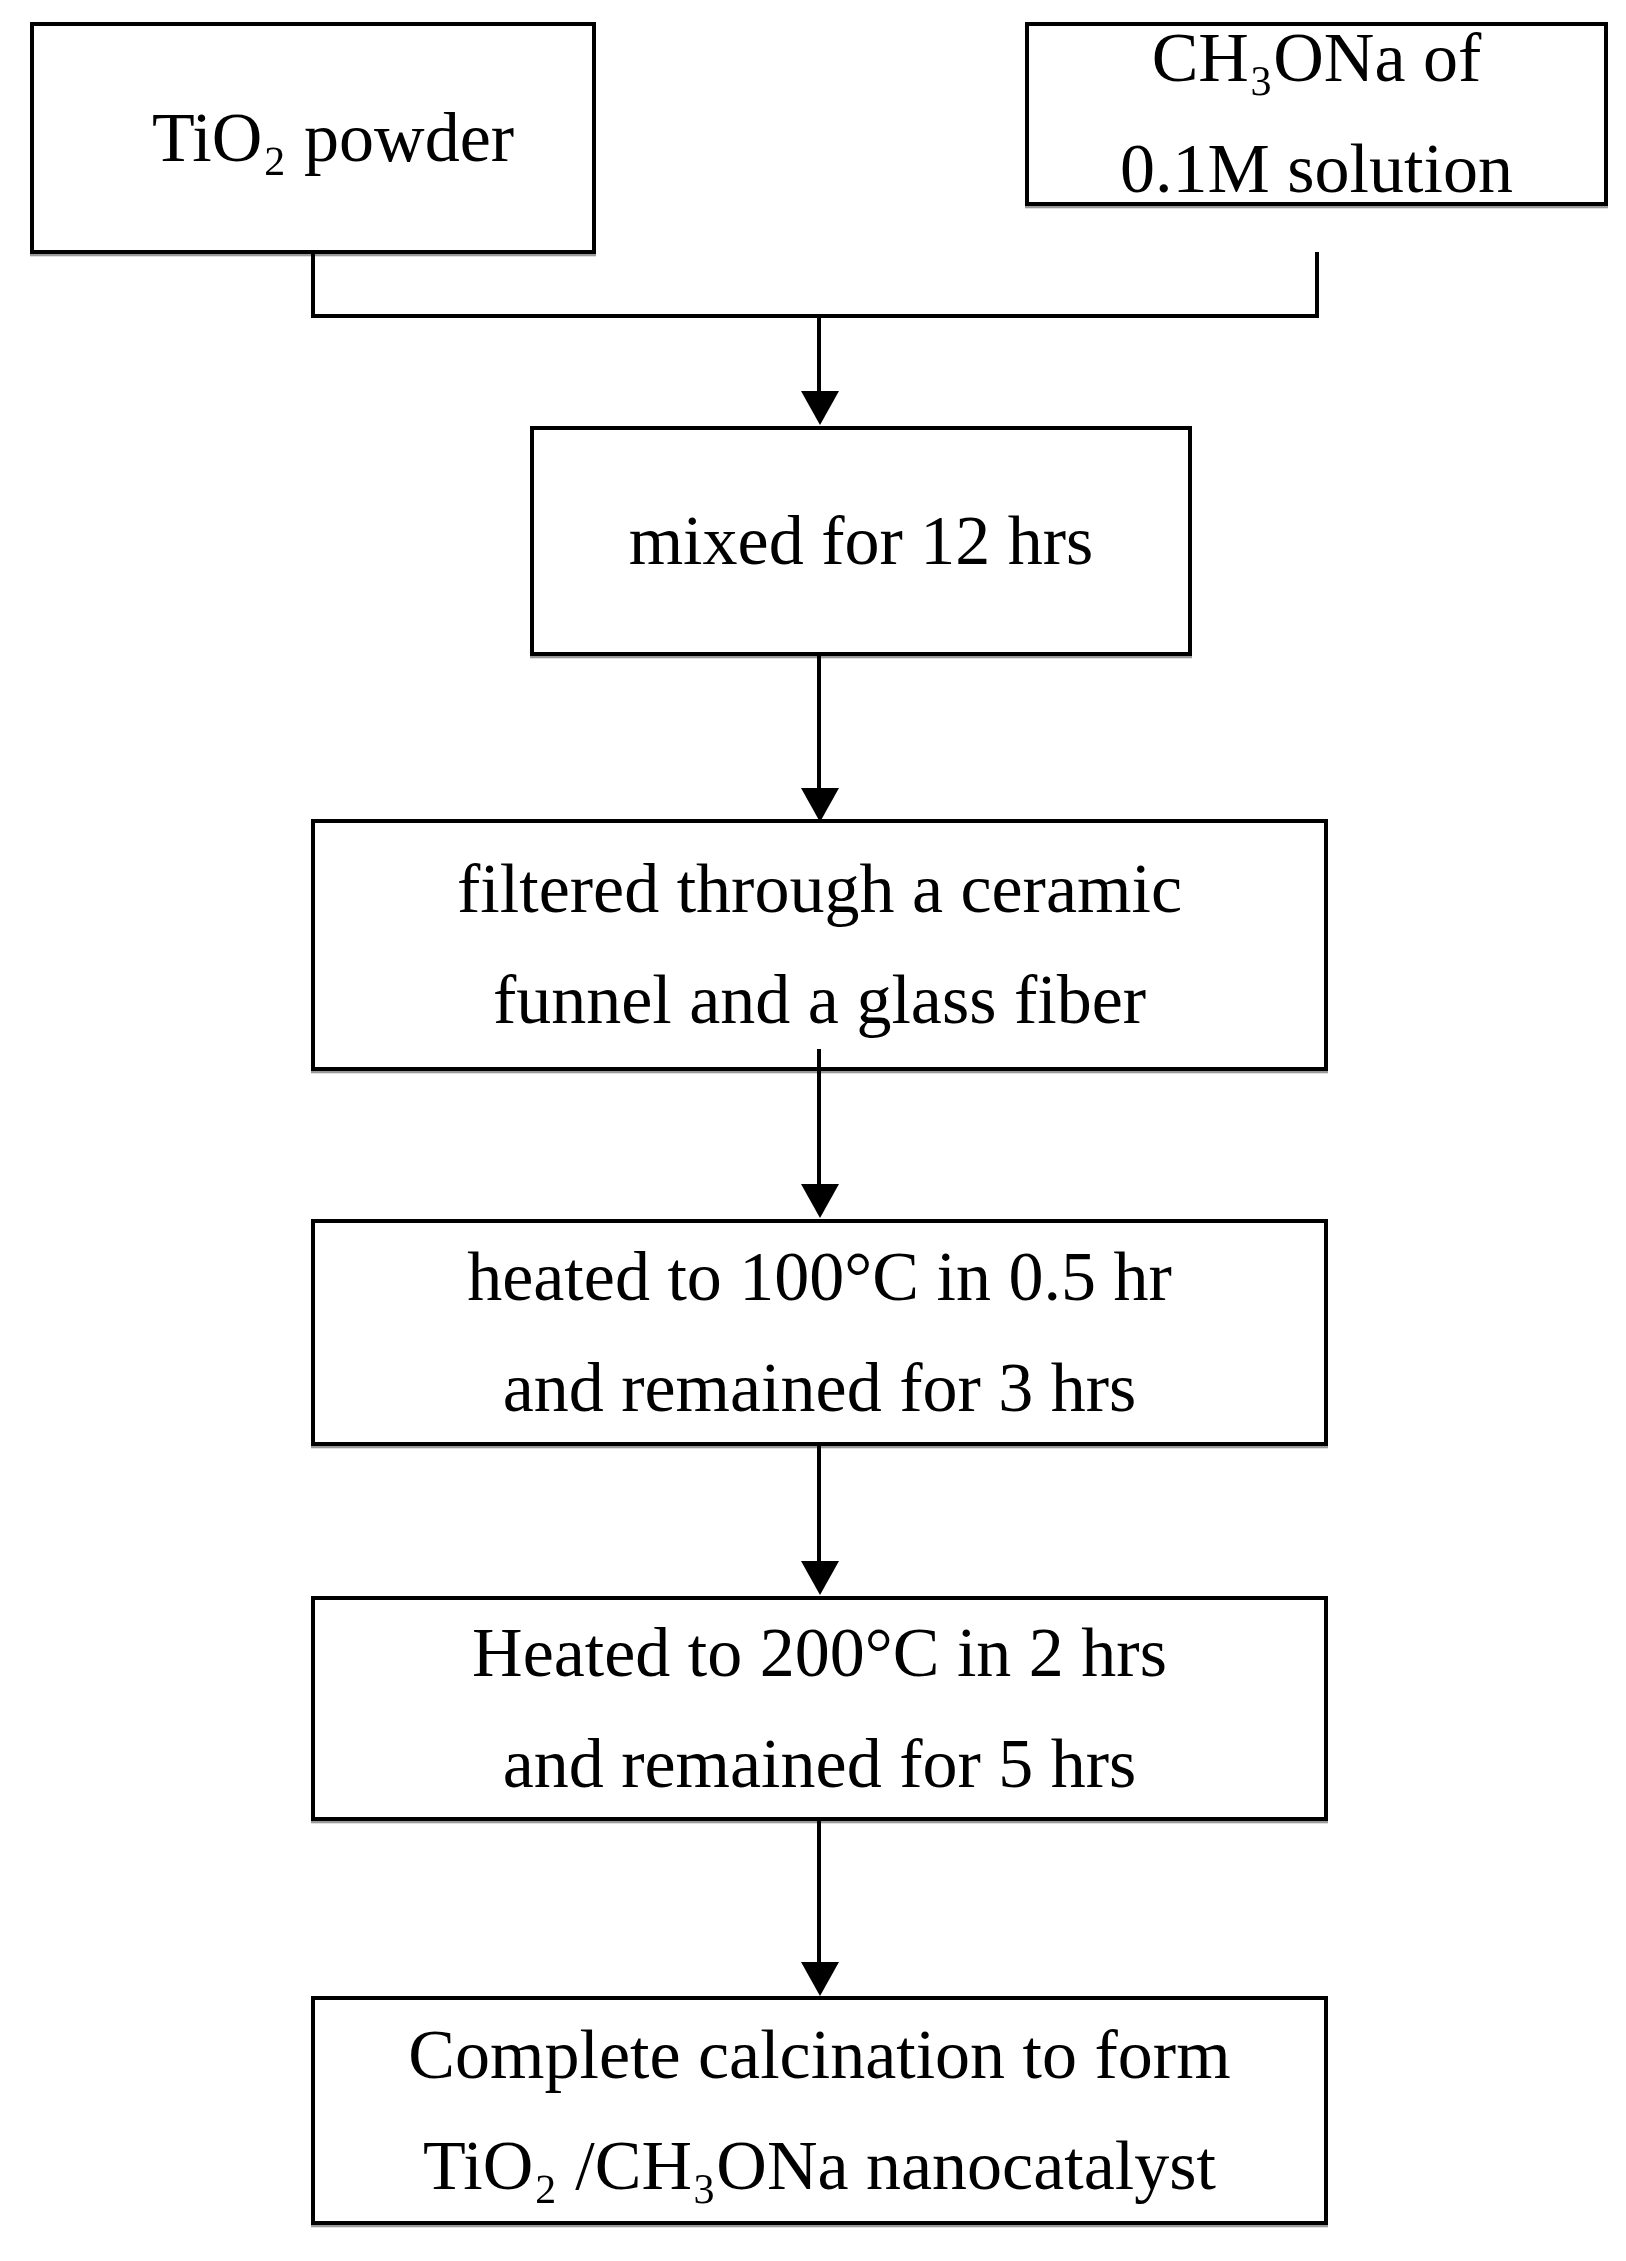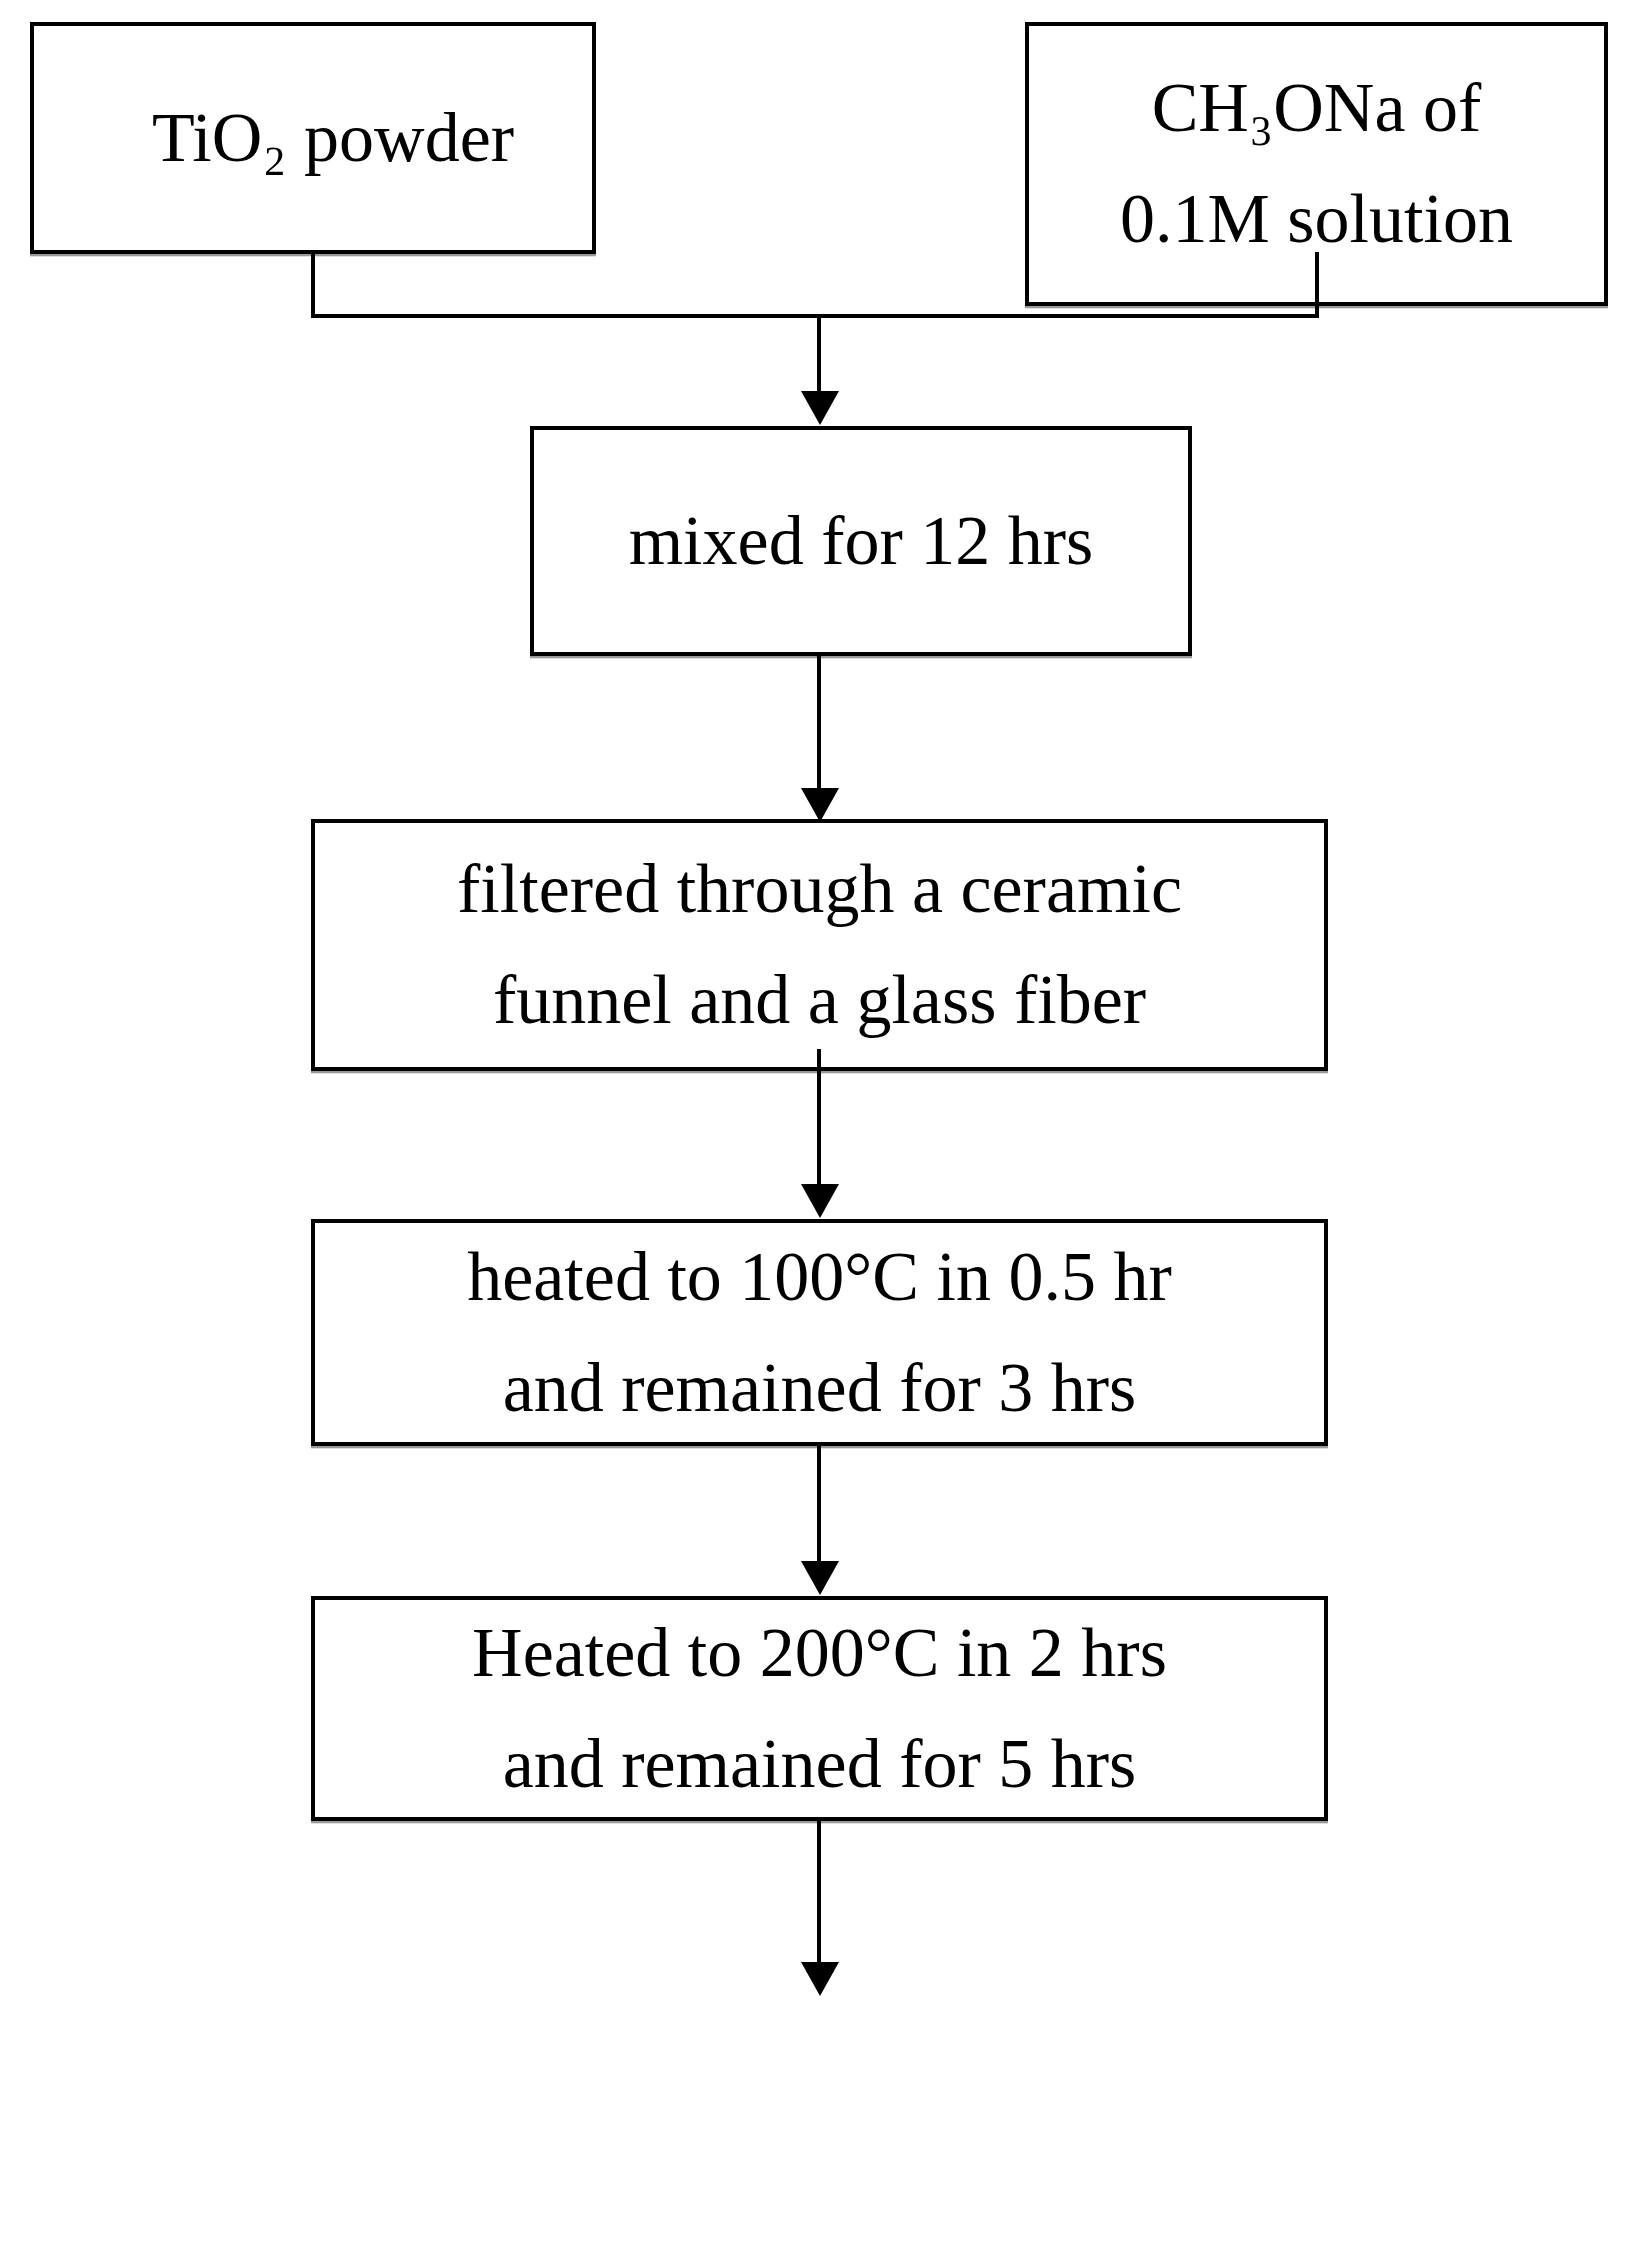--- a/index.html
+++ b/index.html
@@ -38,21 +38,21 @@
     position: absolute;
     width: 0;
     height: 0;
     border-left: 19px solid transparent;
     border-right: 19px solid transparent;
     border-top: 34px solid #000000;
   }
 
   
   #n-tio2      { left: 30px;   top: 22px;   width: 566px;  height: 232px; padding-left: 40px; }
-  #n-ch3ona    { left: 1025px; top: 22px;   width: 583px;  height: 284px; justify-content: center; }
+  #n-ch3ona    { left: 1025px; top: 22px;   width: 583px;  height: 184px; justify-content: center; }
   #n-mixed     { left: 530px;  top: 426px;  width: 662px;  height: 230px; }
   #n-filtered  { left: 311px;  top: 819px; width: 1017px; height: 252px; }
   #n-heat100   { left: 311px;  top: 1219px; width: 1017px; height: 227px; align-items: center; }
   #n-heat200   { left: 311px;  top: 1596px; width: 1017px; height: 225px; }
   #n-calcined  { left: 311px;  top: 1996px; width: 1017px; height: 229px; }
 
   
   #stub-left    { left: 311px;  top: 252px;  width: 3.9px;    height: 66px; }
   #stub-right   { left: 1315px; top: 252px;  width: 3.9px;    height: 66px; }
   #merge-line   { left: 311px;  top: 314px;  width: 1008px; height: 3.9px; }
@@ -117,15 +117,19 @@
   <div class="ahead" id="a4-head"></div>
 
   <div class="node" id="n-heat200">
     <span>Heated to 200°C in 2 hrs
 and remained for 5 hrs</span>
   </div>
 
   <div class="cline" id="a5-line"></div>
   <div class="ahead" id="a5-head"></div>
 
+  <div class="node" id="n-calcined">
+    <span>Complete calcination to form
+TiO₂ /CH₃ONa nanocatalyst</span>
+  </div>
 
 </div>
 
 
 </body></html>

